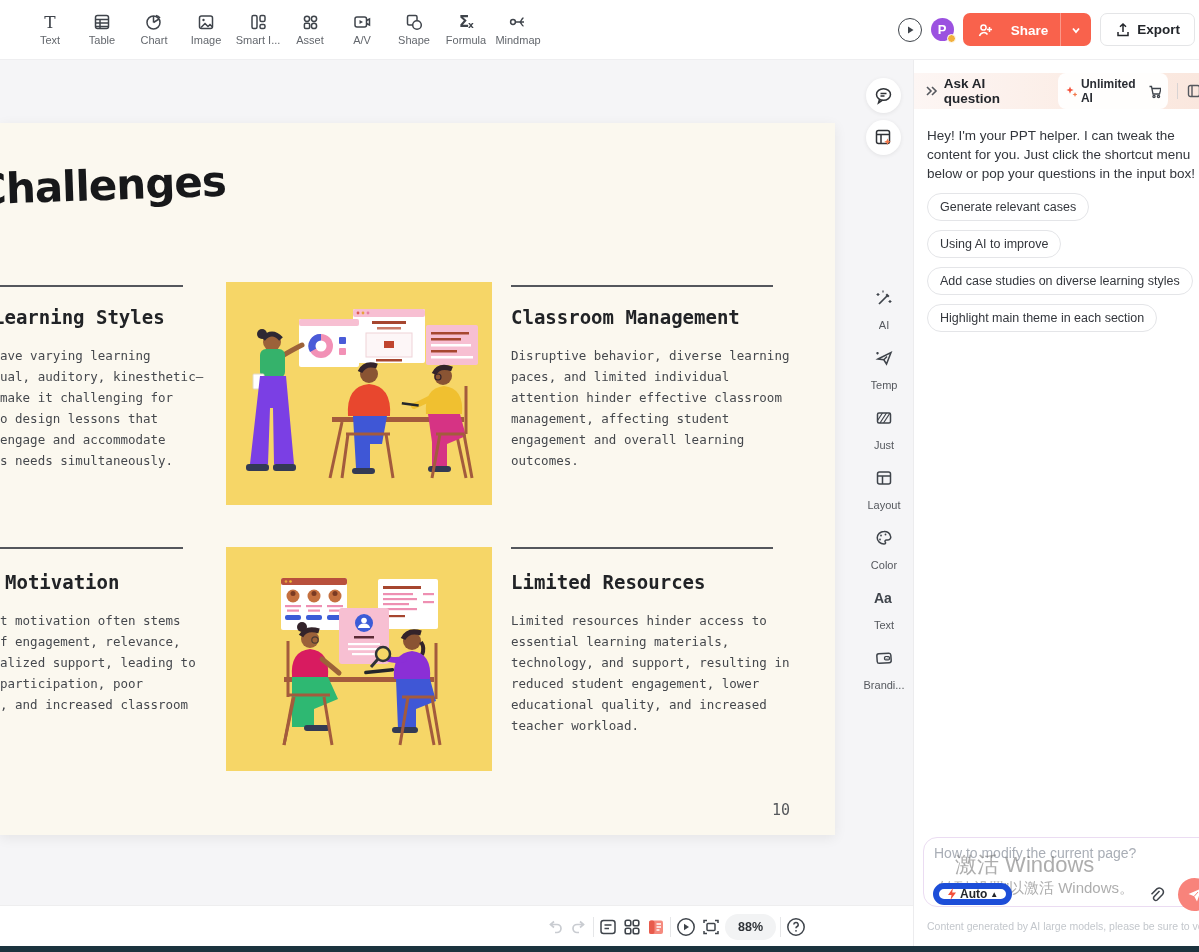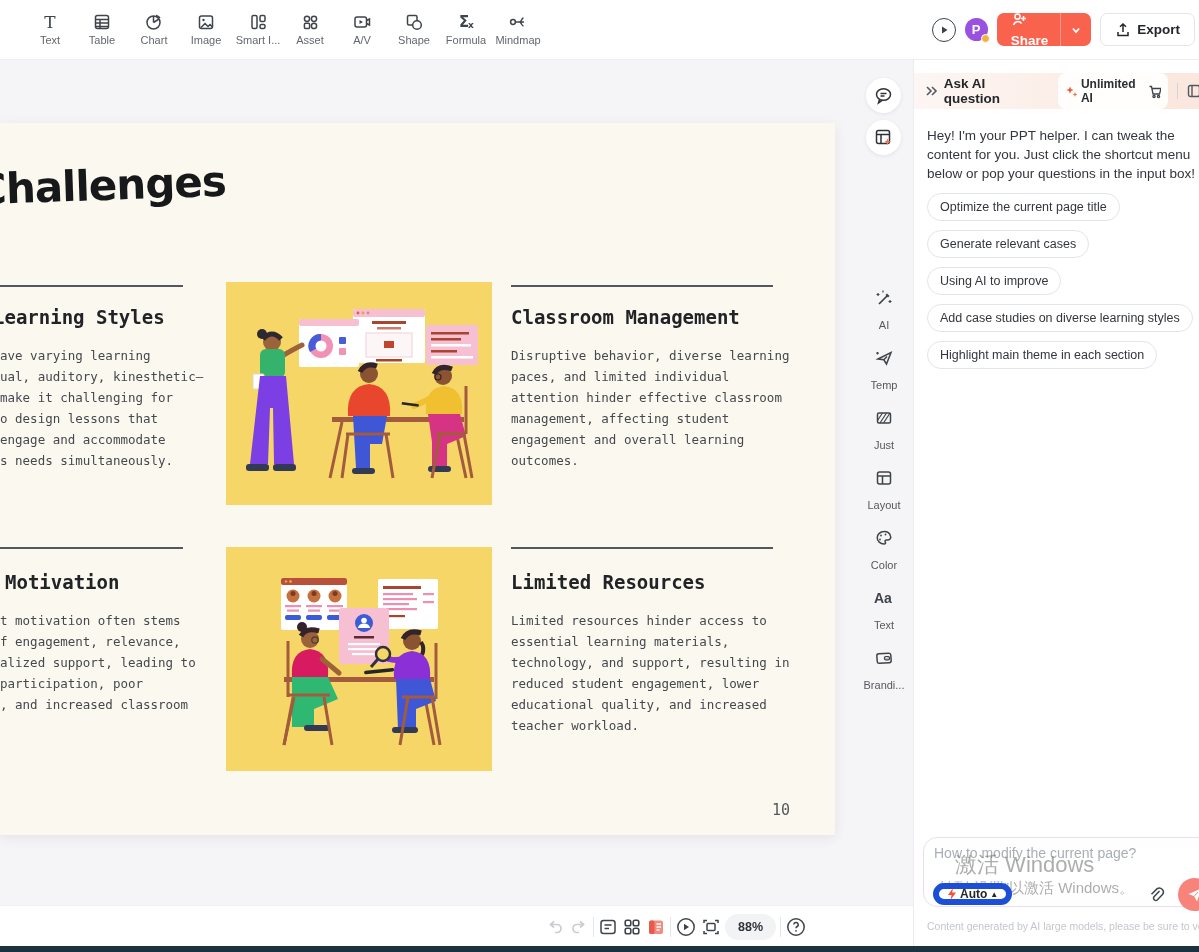--- a/index.html
+++ b/index.html
@@ -16,22 +16,22 @@
   .tool .lbl { font-size:11px; color:#63676D; white-space:nowrap; }
   .tbr { position:absolute; right:4px; top:13px; display:flex; align-items:center; gap:9px; }
   .playbtn { width:24px; height:24px; border:1.6px solid #3E434A; border-radius:50%;
     display:flex; align-items:center; justify-content:center; }
   .avatar { position:relative; width:23px; height:23px; border-radius:50%; background:#9B51E0;
     color:#fff; font-size:13px; font-weight:700; display:flex; align-items:center; justify-content:center; }
   .avatar .badge { position:absolute; right:-2px; bottom:-2px; width:9px; height:9px;
     border-radius:50%; background:#F2B03D; border:1.5px solid #fff; }
   .sharebtn { display:flex; align-items:center; height:33px; background:#F9624C; color:#fff;
     border-radius:7px; overflow:hidden; }
-  .share-main { display:flex; align-items:flex-start; gap:6px; padding:0 12px 0 14px;
-    font-size:13.5px; font-weight:700;flex-direction:column; }
+  .share-main { display:flex; align-items:flex-end; gap:18px; padding:0 12px 0 14px;
+    font-size:13.5px; font-weight:700; }
   .share-div { width:1px; height:33px; background:rgba(255,255,255,0.35); }
   .share-caret { padding:0 9px; display:flex; align-items:center; }
   .exportbtn { display:flex; align-items:center; gap:6px; height:33px; padding:0 14px;
     background:#fff; border:1px solid #E4E5E7; border-radius:7px; font-size:13.5px;
     font-weight:600; color:#23262B; }
 
   
   .canvas { position:absolute; top:60px; left:0; width:913px; height:845px; background:#F5F5F7; }
   .slide { position:absolute; left:0; top:63px; width:835px; height:712px; background:#FBF8EF;
     box-shadow:0 3px 12px rgba(0,0,0,0.07); overflow:hidden; }
@@ -485,21 +485,20 @@
       <div class="hdr-div"></div>
       <svg style="margin-left:9px;" width="14" height="14" fill="none" stroke="#55585E" stroke-width="1.4">
           <rect x="1.5" y="1.5" width="11" height="11" rx="2"></rect>
           <path d="M5 1.5 V12.5"></path>
         </svg>
     </div>
 
     <div class="greeting">Hey! I'm your PPT helper. I can tweak the content for you. Just click the shortcut menu below or pop your questions in the input box!</div>
 
     <div class="chips">
-      <div class="chip">Optimize the current page title</div>
       <div class="chip">Generate relevant cases</div>
       <div class="chip">Using AI to improve</div>
       <div class="chip">Add case studies on diverse learning styles</div>
       <div class="chip">Highlight main theme in each section</div>
     </div>
 
     <div class="inputbox">
       <input type="text" placeholder="How to modify the current page?" style="">
     </div>
     <div class="wm1">激活 Windows</div>

